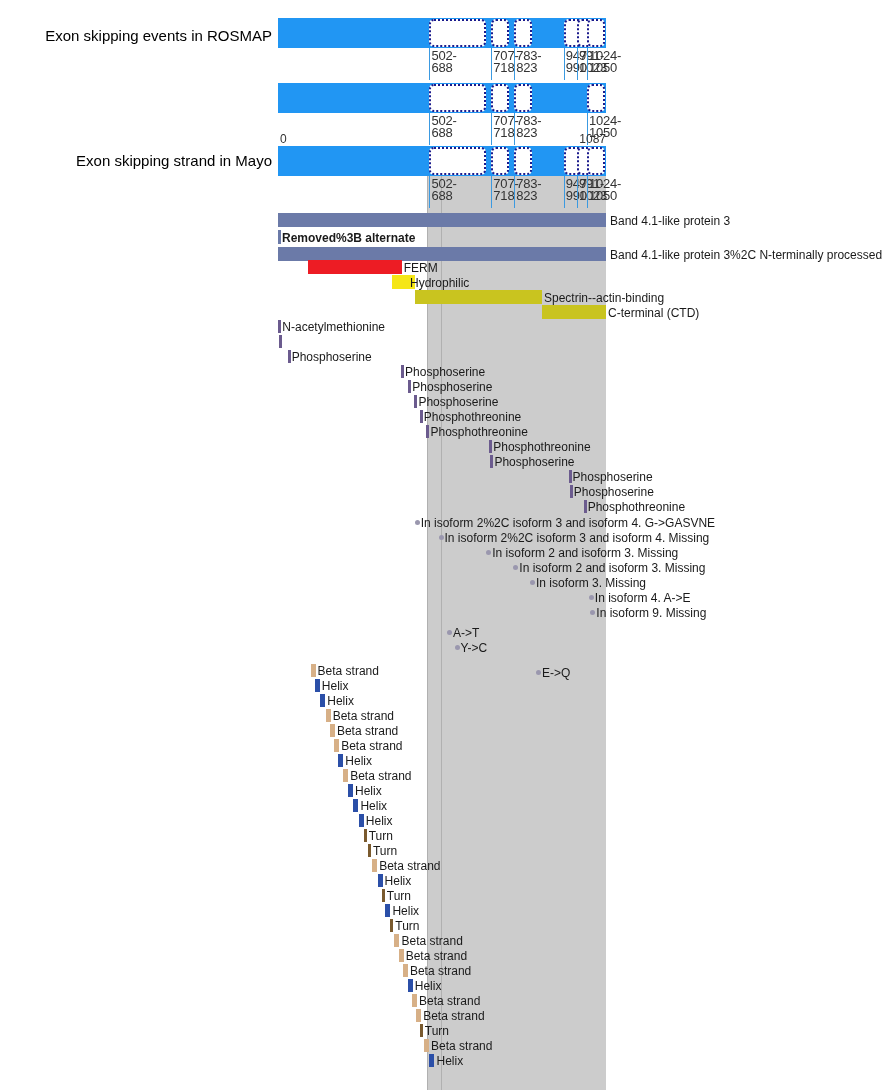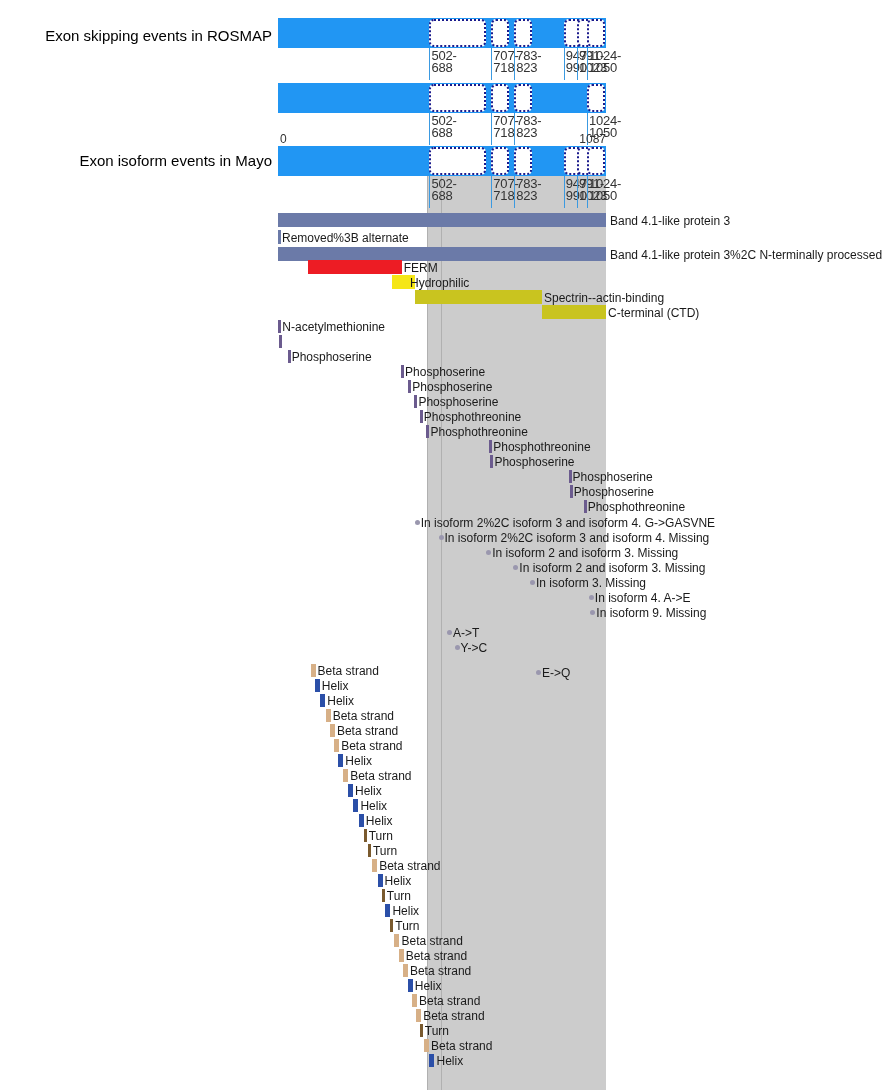--- a/index.html
+++ b/index.html
@@ -100,21 +100,21 @@
     <div class="exon-cap" style="left: 431.477px; top: 115px;"><span>502-</span><br><span>688</span></div>
     <div class="exon-box" title="707-718" style="left: 491.336px; top: 84px; width: 18px; height: 28px; border-color: rgb(26, 26, 140);"></div>
     <div class="exon-tick" style="left: 491.336px; top: 113px; width: 1px; height: 32px; background: rgb(59, 154, 225);"></div>
     <div class="exon-cap" style="left: 493.336px; top: 115px;"><span>707-</span><br><span>718</span></div>
     <div class="exon-box" title="783-823" style="left: 514.269px; top: 84px; width: 18px; height: 28px; border-color: rgb(26, 26, 140);"></div>
     <div class="exon-tick" style="left: 514.269px; top: 113px; width: 1px; height: 32px; background: rgb(59, 154, 225);"></div>
     <div class="exon-cap" style="left: 516.269px; top: 115px;"><span>783-</span><br><span>823</span></div>
     <div class="exon-box" title="1024-1050" style="left: 586.99px; top: 84px; width: 18px; height: 28px; border-color: rgb(26, 26, 140);"></div>
     <div class="exon-tick" style="left: 586.99px; top: 113px; width: 1px; height: 32px; background: rgb(59, 154, 225);"></div>
     <div class="exon-cap" style="left: 588.99px; top: 115px;"><span>1024-</span><br><span>1050</span></div>
-    <div class="row-label" style="left: 0px; top: 153px; width: 272px;">Exon isoform events in Mayo</div>
+    <div class="row-label" style="left: 0px; top: 153px; width: 272px;">Exon skipping strand in Mayo</div>
     <div class="tx-bar" style="left: 278px; top: 146px; width: 328px; height: 30px; background: rgb(33, 150, 243);"></div>
     <div class="exon-box" title="502-688" style="left: 429.477px; top: 147px; width: 56.1251px; height: 28px; border-color: rgb(26, 26, 140);"></div>
     <div class="exon-tick" style="left: 429.477px; top: 176px; width: 1px; height: 32px; background: rgb(59, 154, 225);"></div>
     <div class="exon-cap" style="left: 431.477px; top: 178px;"><span>502-</span><br><span>688</span></div>
     <div class="exon-box" title="707-718" style="left: 491.336px; top: 147px; width: 18px; height: 28px; border-color: rgb(26, 26, 140);"></div>
     <div class="exon-tick" style="left: 491.336px; top: 176px; width: 1px; height: 32px; background: rgb(59, 154, 225);"></div>
     <div class="exon-cap" style="left: 493.336px; top: 178px;"><span>707-</span><br><span>718</span></div>
     <div class="exon-box" title="783-823" style="left: 514.269px; top: 147px; width: 18px; height: 28px; border-color: rgb(26, 26, 140);"></div>
     <div class="exon-tick" style="left: 514.269px; top: 176px; width: 1px; height: 32px; background: rgb(59, 154, 225);"></div>
     <div class="exon-cap" style="left: 516.269px; top: 178px;"><span>783-</span><br><span>823</span></div>
@@ -125,21 +125,21 @@
     <div class="exon-tick" style="left: 577.032px; top: 176px; width: 1px; height: 32px; background: rgb(59, 154, 225);"></div>
     <div class="exon-cap" style="left: 579.032px; top: 178px;"><span>991-</span><br><span>1023</span></div>
     <div class="exon-box" title="1024-1050" style="left: 586.99px; top: 147px; width: 18px; height: 28px; border-color: rgb(26, 26, 140);"></div>
     <div class="exon-tick" style="left: 586.99px; top: 176px; width: 1px; height: 32px; background: rgb(59, 154, 225);"></div>
     <div class="exon-cap" style="left: 588.99px; top: 178px;"><span>1024-</span><br><span>1050</span></div>
     <div class="axis-lab" style="left: 280px; top: 132px;">0</div>
     <div class="axis-lab" style="left: auto; right: 282px; top: 132px;">1087</div>
     <div class="feat" style="left: 278px; top: 213px; width: 328px; height: 14px; background: rgb(107, 122, 168);"></div>
     <div class="feat-lab" style="left: 610px; top: 214px;">Band 4.1-like protein 3</div>
     <div class="feat" style="left: 278px; top: 230px; width: 3px; height: 14px; background: rgb(107, 122, 168);"></div>
-    <div class="feat-lab" style="left: 282px; top: 231px; background: rgb(255, 255, 255); padding-right: 2px;">Removed%3B alternate</div>
+    <div class="feat-lab" style="left: 282px; top: 231px; background: rgb(255, 255, 255); padding-right: 2px; font-weight: bold;">Removed%3B alternate</div>
     <div class="feat" style="left: 278px; top: 247px; width: 328px; height: 14px; background: rgb(107, 122, 168);"></div>
     <div class="feat-lab" style="left: 610px; top: 248px;">Band 4.1-like protein 3%2C N-terminally processed</div>
     <div class="feat" style="left: 308.175px; top: 260px; width: 93.5419px; height: 14px; background: rgb(237, 28, 36);"></div>
     <div class="feat-lab" style="left: 403.717px; top: 261px;">FERM</div>
     <div class="feat" style="left: 392.061px; top: 275px; width: 23.2346px; height: 14px; background: rgb(245, 230, 22);"></div>
     <div class="feat-lab" style="left: 410px; top: 276px;">Hydrophilic</div>
     <div class="feat" style="left: 415.295px; top: 290px; width: 126.734px; height: 14px; background: rgb(201, 196, 31);"></div>
     <div class="feat-lab" style="left: 544.029px; top: 291px;">Spectrin--actin-binding</div>
     <div class="feat" style="left: 542.029px; top: 305px; width: 63.9706px; height: 14px; background: rgb(201, 196, 31);"></div>
     <div class="feat-lab" style="left: 608px; top: 306px;">C-terminal (CTD)</div>

